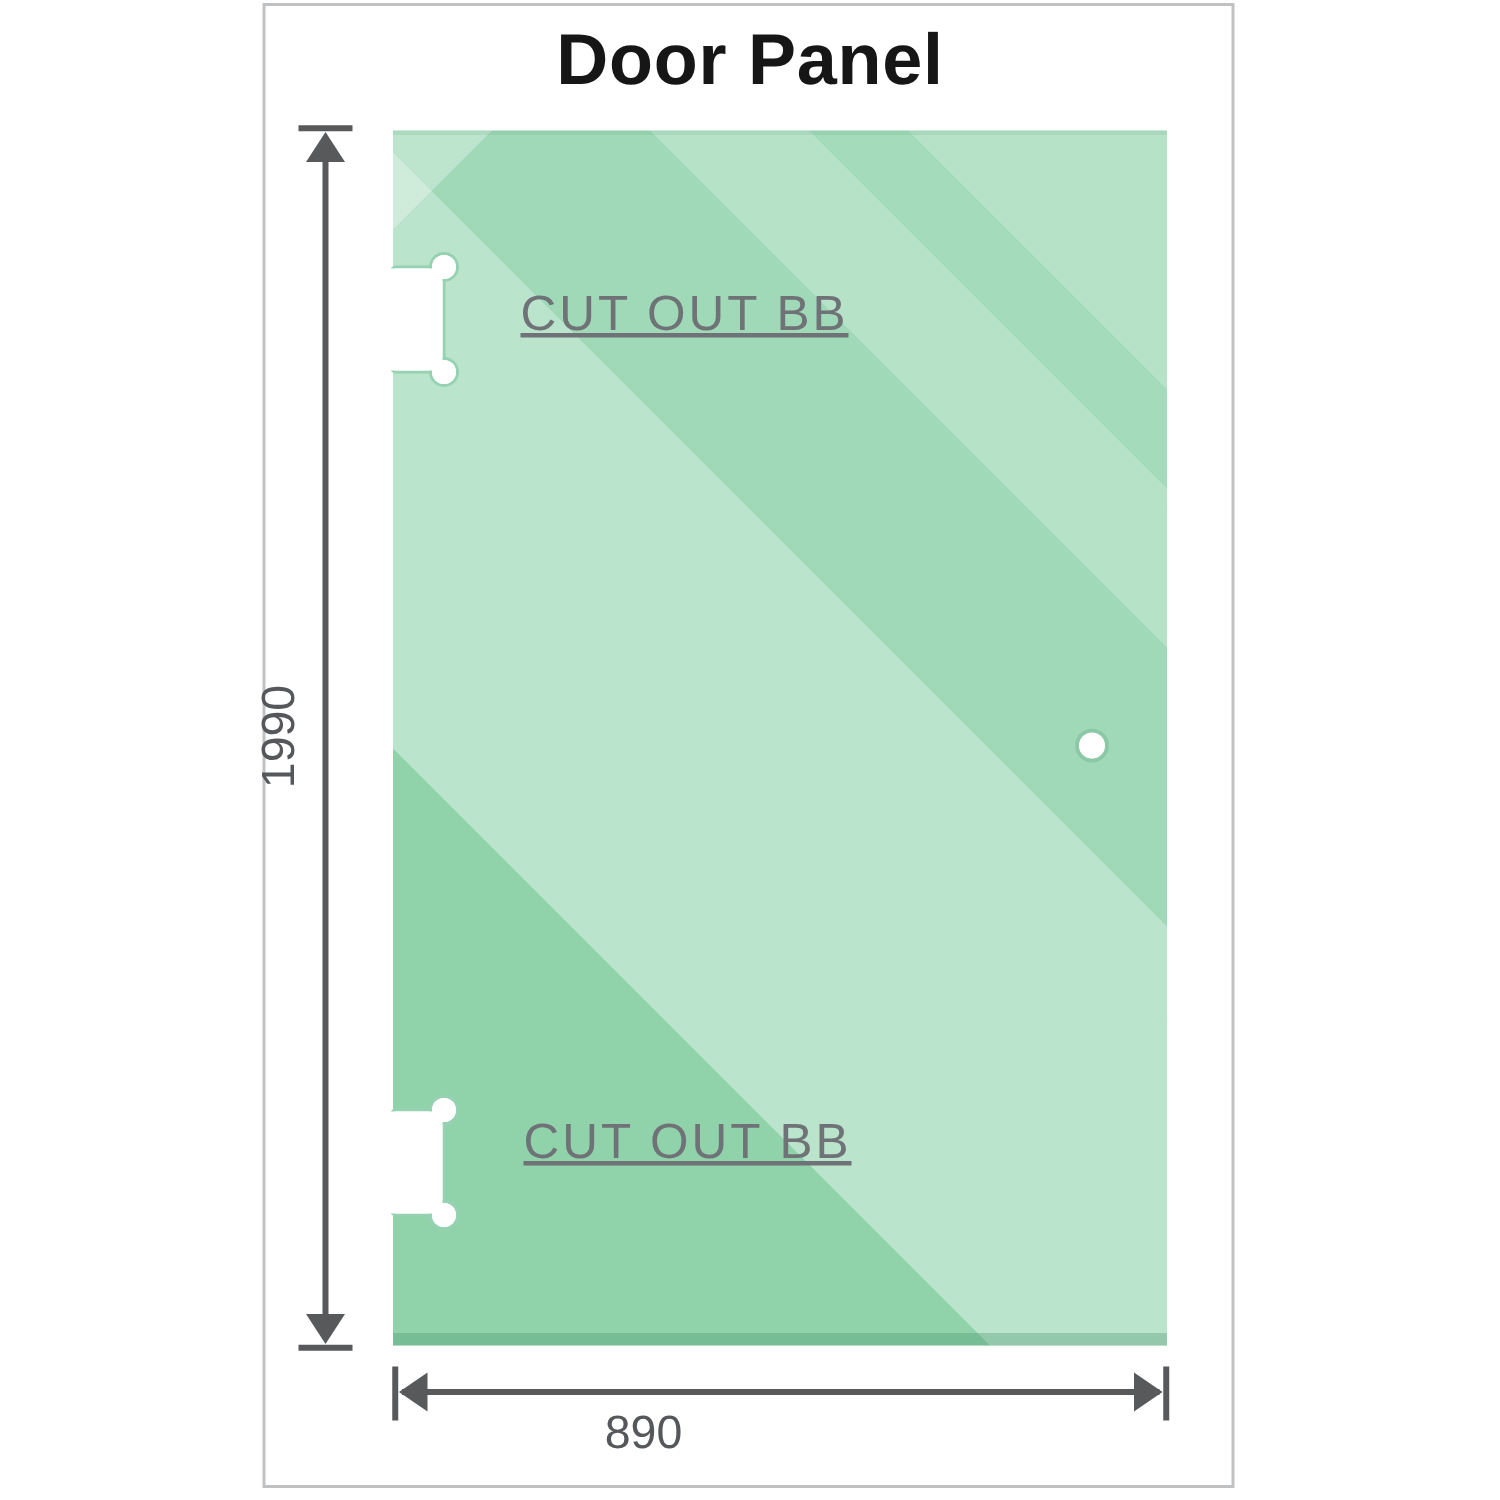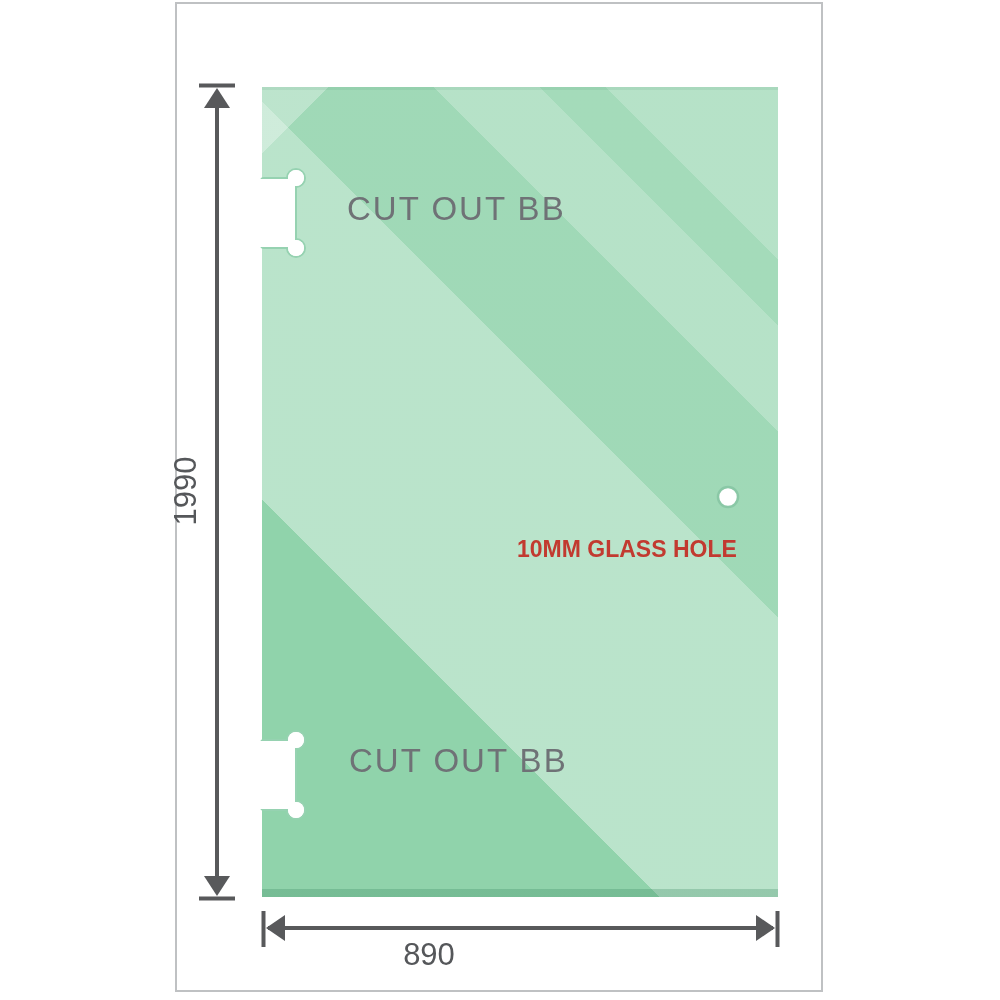--- a/index.html
+++ b/index.html
@@ -27,21 +27,21 @@
         rgba(255,255,255,0.38) 30%, rgba(255,255,255,0.38) 60%,
         rgba(255,255,255,0.14) 60%, rgba(255,255,255,0.14) 74%,
         rgba(255,255,255,0.34) 74%, rgba(255,255,255,0.34) 82%,
         rgba(255,255,255,0.18) 82%, rgba(255,255,255,0.18) 87%,
         rgba(255,255,255,0.34) 87%);
     background-color:#90d3ab;
   }
   .overlay-svg{position:absolute;left:0;top:0;width:1000px;height:1000px;}
   .label{position:absolute;white-space:nowrap;}
   .cutout-label{
-    font-size:33px;color:#6f7276;letter-spacing:2px;font-weight:400;
+    font-size:33px;color:#6f7276;letter-spacing:2px;font-weight:400;text-decoration:underline;
   }
   .cutout-label.top{left:347px;top:190px;}
   .cutout-label.bottom{left:349px;top:742px;}
   .hole-label{
     left:517px;top:536px;font-size:23px;font-weight:700;color:#c23a30;letter-spacing:0px;
   }
   .dim-value{
     font-size:31px;color:#55575a;
   }
   .dim-value.height{
@@ -51,20 +51,21 @@
     left:429px;top:955px;transform:translate(-50%,-50%);
   }
 </style>
 </head>
 <body>
 
 <div id="stage">
 
   <div class="drawing-frame"></div>
 
+  <div class="diagram-title label">Door Panel</div>
 
   <div class="glass-panel"></div>
 
   <svg class="overlay-svg" viewBox="0 0 1000 1000">
 
     <g>
       <g stroke-width="2" fill="#ffffff" stroke="#96d2b1">
         <rect x="261" y="178" width="35" height="70" rx="3"></rect>
         <circle cx="296" cy="178" r="9"></circle>
         <circle cx="296" cy="248" r="9"></circle>
@@ -109,19 +110,18 @@
         <polygon points="266,928 285,915 285,941"></polygon>
         <polygon points="775,928 756,915 756,941"></polygon>
       </g>
     </g>
   </svg>
 
   <div class="label cutout-label top">CUT OUT BB</div>
 
   <div class="label cutout-label bottom">CUT OUT BB</div>
 
-  <div class="label hole-label">10MM GLASS HOLE</div>
 
   <div class="label dim-value height">1990</div>
 
   <div class="label dim-value width">890</div>
 
 </div>
 
 </body></html>

